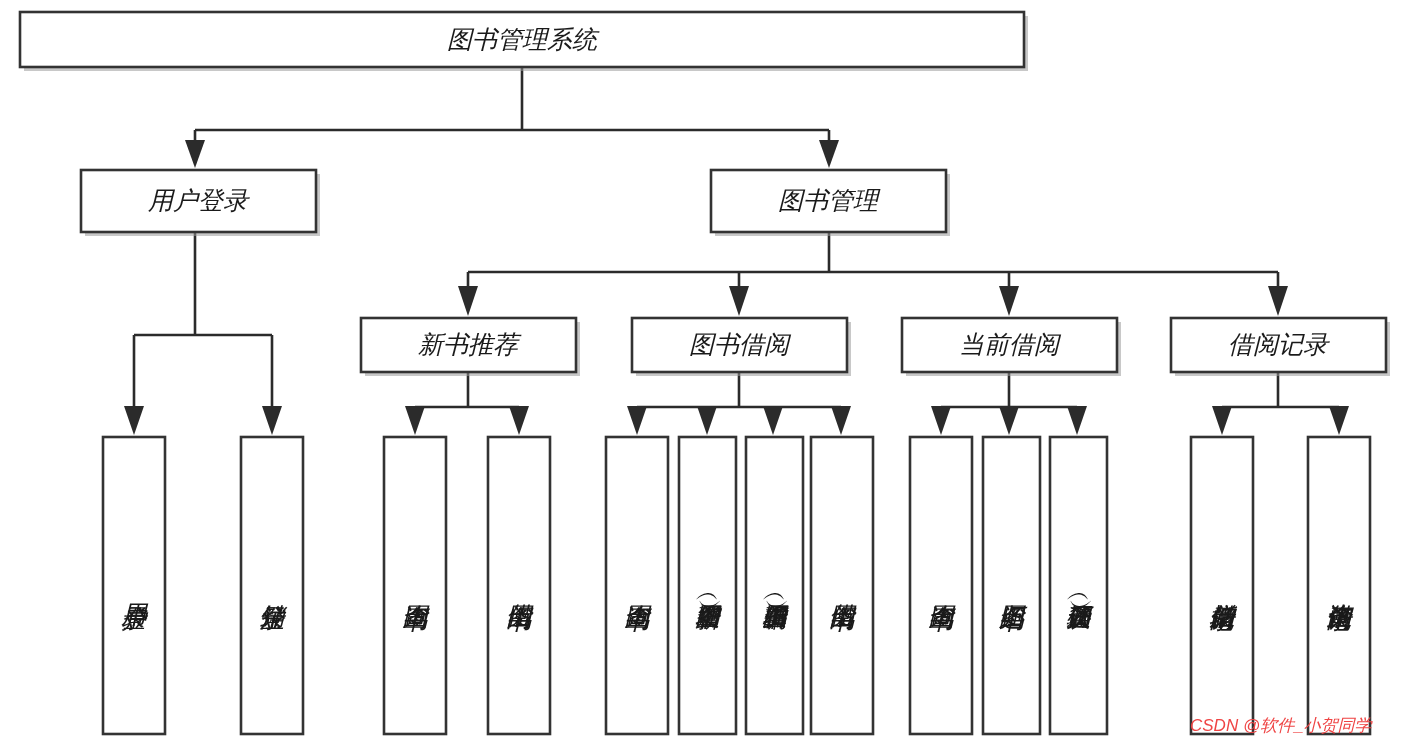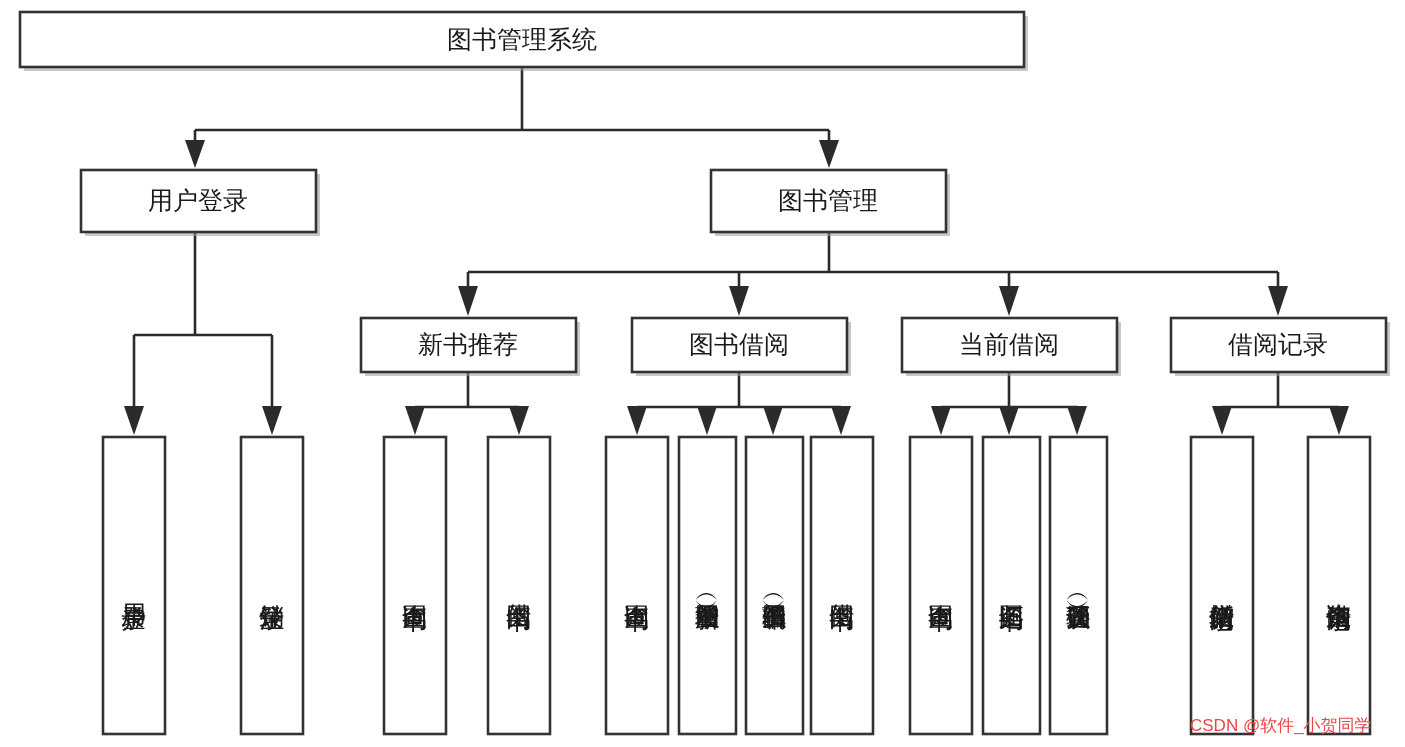--- a/index.html
+++ b/index.html
@@ -9,20 +9,21 @@
   }
   body {
     font-family: "Liberation Sans", "DejaVu Sans", sans-serif;
   }
   #canvas {
     position: relative;
     width: 1405px;
     height: 747px;
     background: #ffffff;
     overflow: hidden;
+    font-style: italic;
   }
   #diagram-svg {
     position: absolute;
     left: 0;
     top: 0;
     width: 1405px;
     height: 747px;
   }
   .node-rect {
     fill: #ffffff;

